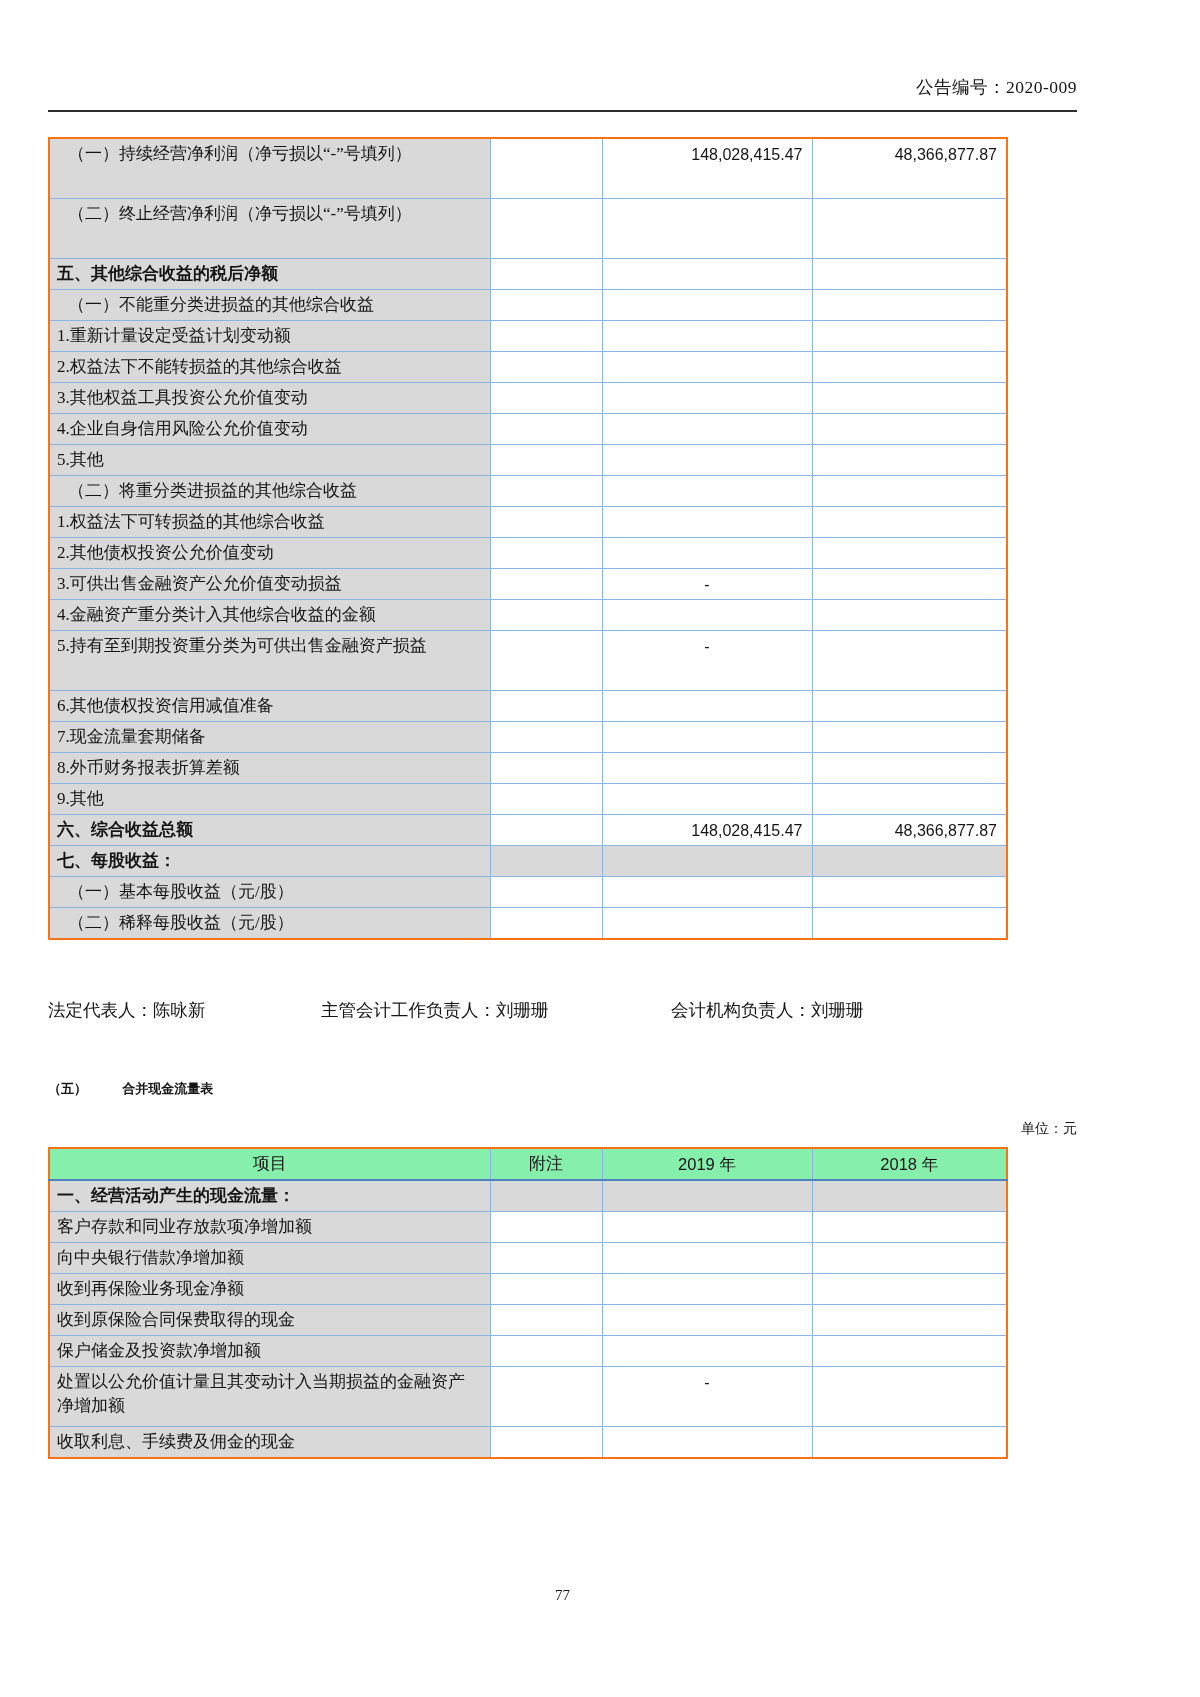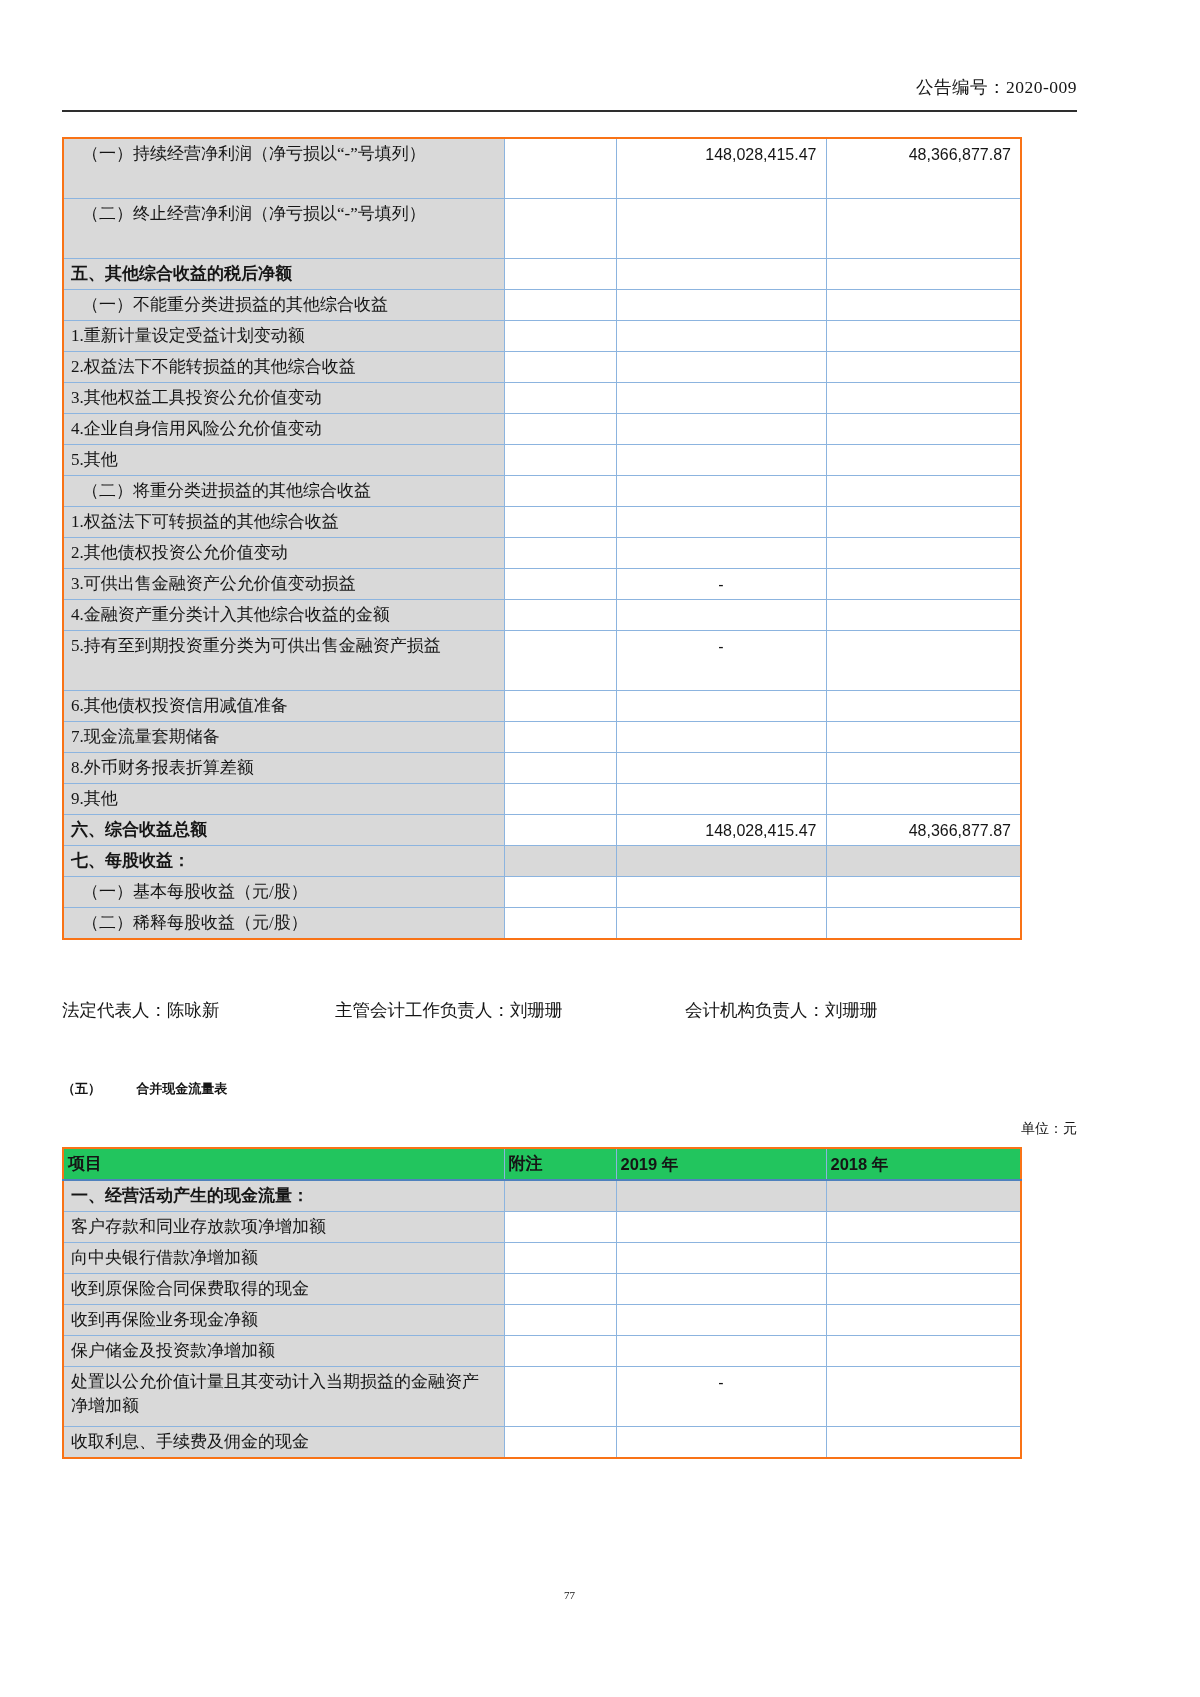--- a/index.html
+++ b/index.html
@@ -5,21 +5,21 @@
   * { box-sizing: border-box; }
   html, body { margin: 0; padding: 0; }
   body {
     width: 1200px;
     height: 1697px;
     background: #ffffff;
     font-family: "Liberation Serif", serif;
     color: #151515;
     position: relative;
   }
-  .page { padding: 76px 123px 0 62px; width: 1200px; }
+  .page { padding: 76px 123px 0 48px; width: 1200px; }
 
   .notice-line {
     text-align: right;
     font-size: 17.5px;
     line-height: 22px;
     letter-spacing: 0.5px;
   }
   .rule {
     height: 0;
     border-top: 2.5px solid #2e2e2e;
@@ -55,24 +55,24 @@
     line-height: 21px;
     text-align: right;
     vertical-align: top;
     padding: 5px 9px 3px 4px;
   }
   td.c-num.dash { text-align: center; padding-right: 4px; }
   tr.bold td.c-item { font-weight: bold; }
   tr.full-gray td { background: #D9D9D9; }
 
   table.fin thead th {
-    background: #22c55e;
-    font-weight: bold;
+    background: #86efac;
+    font-weight: normal;
     font-size: 17px;
-    text-align: left;
+    text-align: center;
     padding: 3px 4px;
     line-height: 24px;
   }
   table.fin thead th.year { font-family: "Liberation Sans", sans-serif; font-size: 16.5px; }
   table.fin thead tr { border-bottom: 2px solid #4F81BD; }
 
   .t1 { margin-top: 25px; }
 
   .signatures {
     display: flex;
@@ -95,21 +95,21 @@
     text-align: right;
     font-size: 14px;
     margin-top: 16px;
     margin-bottom: 7px;
     line-height: 22px;
   }
 
   .page-number {
     text-align: center;
     margin-top: 126px;
-    font-size: 11px;
+    font-size: 15px;
     line-height: 20px;
   }
 </style>
 </head>
 <body>
 
 <div class="page">
 
   <div class="notice-line">公告编号：2020-009</div>
 
@@ -305,27 +305,27 @@
           <td class="c-num"></td>
           <td class="c-num"></td>
         </tr>
         <tr>
           <td class="c-item">向中央银行借款净增加额</td>
           <td class="c-note"></td>
           <td class="c-num"></td>
           <td class="c-num"></td>
         </tr>
         <tr>
+          <td class="c-item">收到再保险业务现金净额</td>
+          <td class="c-note"></td>
+          <td class="c-num"></td>
+          <td class="c-num"></td>
+        </tr>
+        <tr>
           <td class="c-item">收到原保险合同保费取得的现金</td>
-          <td class="c-note"></td>
-          <td class="c-num"></td>
-          <td class="c-num"></td>
-        </tr>
-        <tr>
-          <td class="c-item">收到再保险业务现金净额</td>
           <td class="c-note"></td>
           <td class="c-num"></td>
           <td class="c-num"></td>
         </tr>
         <tr>
           <td class="c-item">保户储金及投资款净增加额</td>
           <td class="c-note"></td>
           <td class="c-num"></td>
           <td class="c-num"></td>
         </tr>

